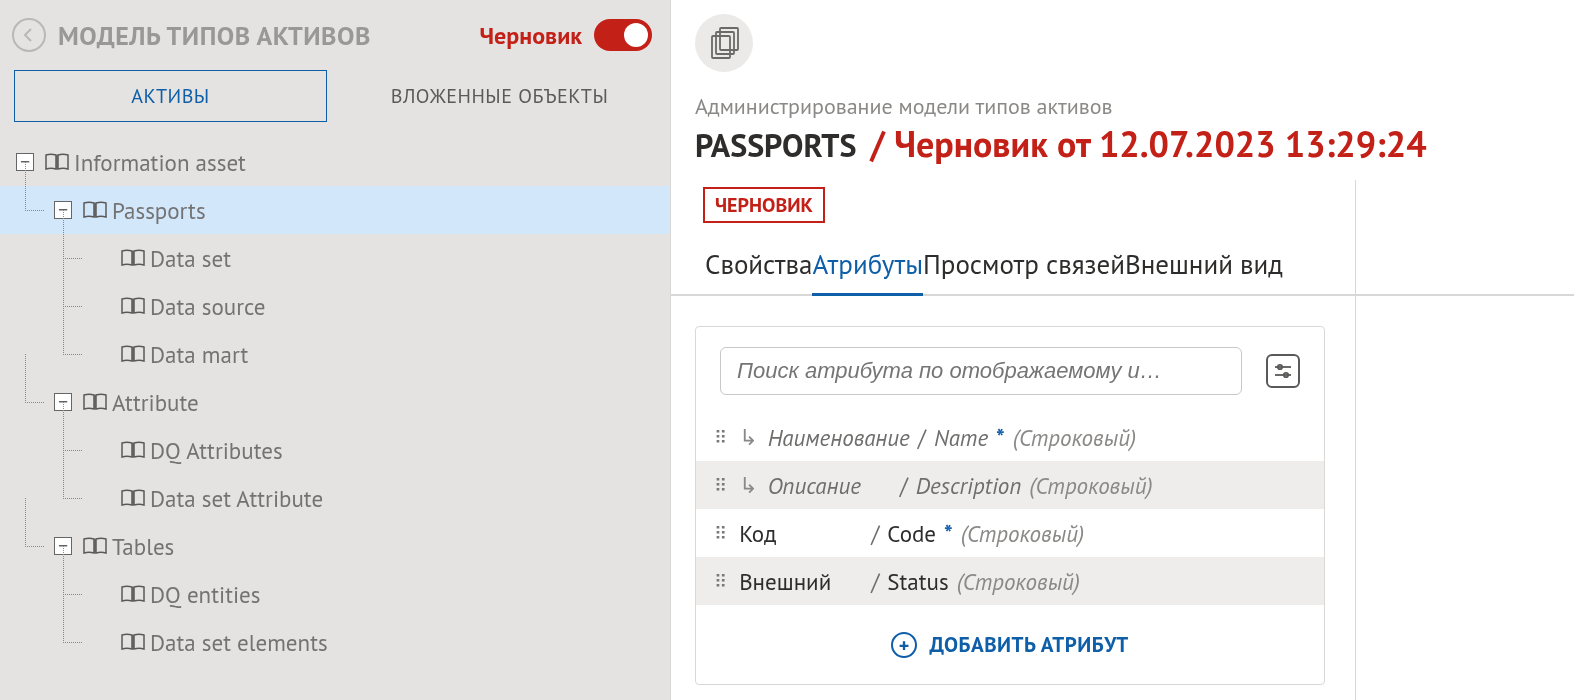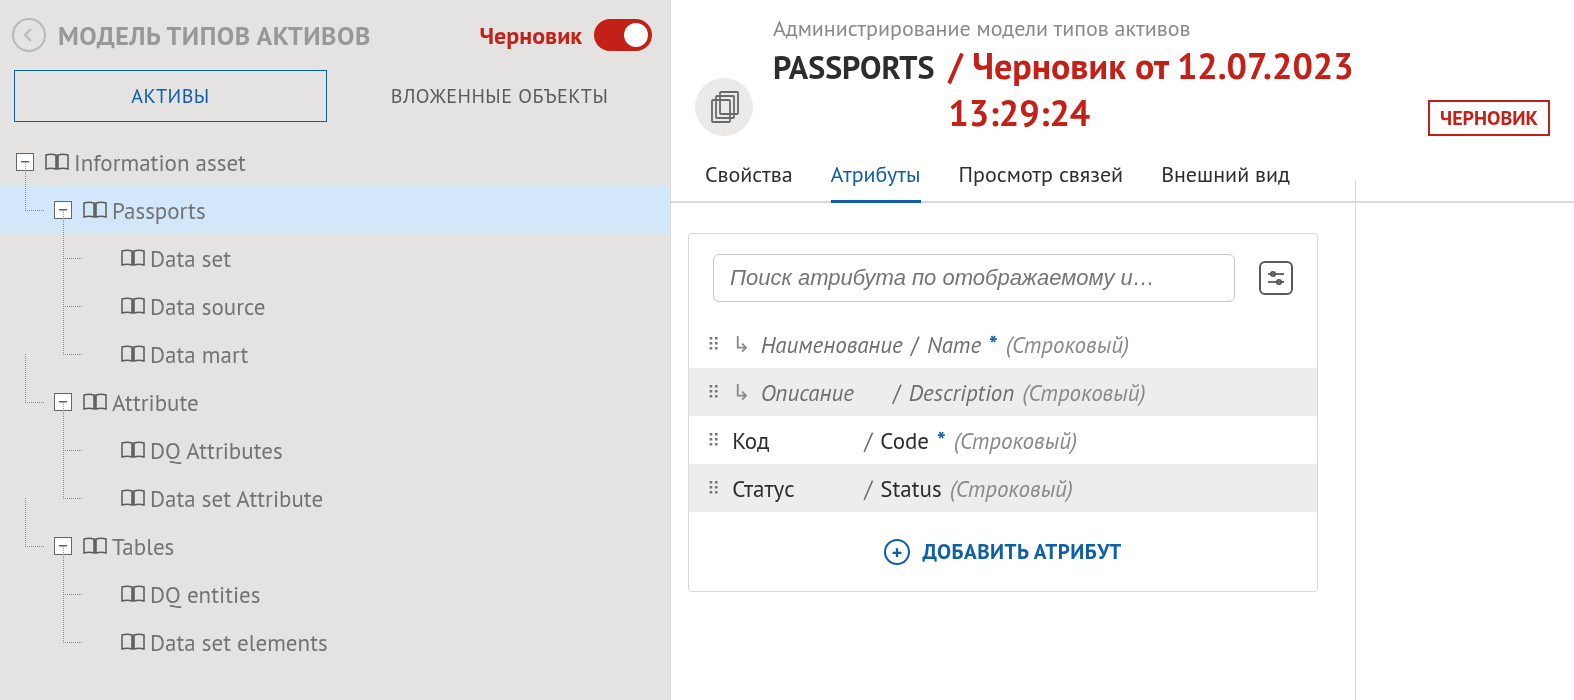--- a/index.html
+++ b/index.html
@@ -123,23 +123,24 @@
   
   .right {
     flex: 1;
     height: 100%;
     display: flex;
     flex-direction: column;
     border-left: 1px solid #d8d7d6;
   }
   .right-header {
     display: flex;
-    align-items: flex-end;
+    align-items: flex-start;
     padding: 14px 24px 8px 24px;
     gap: 20px;
+    flex-direction: column;
   }
   .doc-circle {
     width: 58px; height: 58px;
     border-radius: 50%;
     background: #eceae9;
     display: flex; align-items: center; justify-content: center;
   }
   .doc-circle svg { stroke: #6b6a69; fill: none; }
   .right-header-text { flex: 1; }
   .admin-sub {
@@ -165,40 +166,39 @@
     border: 2px solid #c32118;
     color: #c32118;
     font-size: 20px;
     font-weight: 600;
     padding: 3px 10px;
     margin-left: 8px;
   }
 
   .tabs-right {
     display: flex;
-    gap: 38px;
     padding: 16px 34px 0;
     border-bottom: 2px solid #d9d8d7;
-    font-size: 22px;
+    font-size: 27px;
     color: #2e2d2c;
   }
   .tab-r {
     padding-bottom: 12px;
     margin-bottom: -2px;
     border-bottom: 3px solid transparent;
     cursor: pointer;
   }
   .tab-r.active {
     color: #0f5ea8;
     border-bottom-color: #0f5ea8;
     text-align: center;
   }
 
   .attr-panel {
-    margin: 30px 0 0 17px;
+    margin: 30px 0 0 24px;
     border: 1px solid #d9d8d7;
     border-radius: 4px;
     width: 630px;
     padding: 20px 0 26px;
   }
   .search-row {
     display: flex;
     align-items: center;
     gap: 24px;
     padding: 0 24px 18px;
@@ -499,21 +499,21 @@
         <div class="attr-row">
           <span class="drag-handle">⠿</span>
           <span class="ru-name name-col normal">Код</span>
           <span class="slash">/</span>
           <span class="en-name normal"> Code</span>
           <span class="star"> *</span>
           <span class="type">  (Строковый)</span>
         </div>
         <div class="attr-row alt">
           <span class="drag-handle">⠿</span>
-          <span class="ru-name name-col normal">Статус</span>
+          <span class="ru-name name-col normal">Внешний</span>
           <span class="slash">/</span>
           <span class="en-name normal"> Status</span>
           <span class="type">  (Строковый)</span>
         </div>
       </div>
 
     <div class="add-attr">
       <span class="add-circle">+</span>
       <span>ДОБАВИТЬ АТРИБУТ</span>
     </div>

